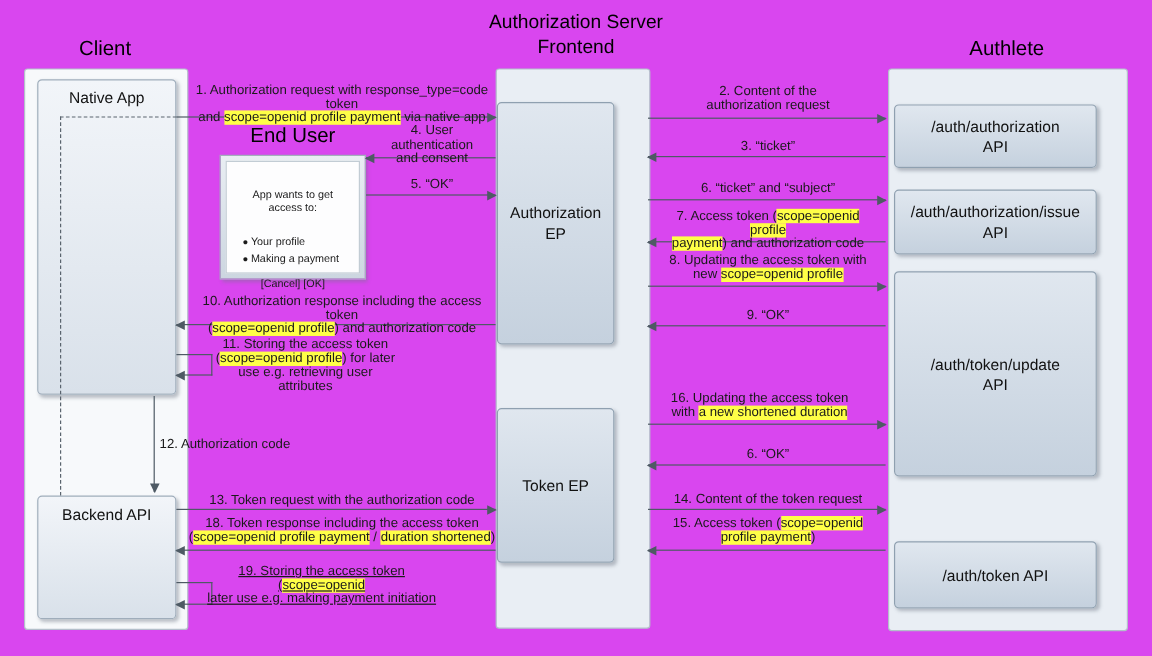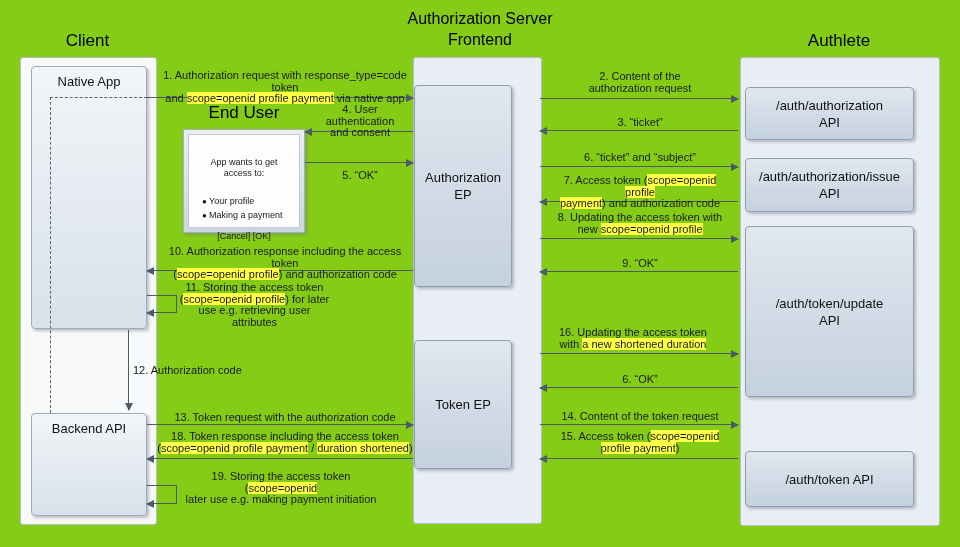--- a/index.html
+++ b/index.html
@@ -1,16 +1,16 @@
 <!DOCTYPE html>
 <html style="--hl: #ffff47; --line: #4e5a64;"><head>
 <meta charset="utf-8">
 <style>
   html,body{margin:0;padding:0;background:#fff;}
-  #canvas{position:relative;width:960px;height:547px;background:#84cc16;overflow:hidden;
+  #canvas{position:relative;width:960px;height:547px;background:#d946ef;overflow:hidden;
           font-family:"Liberation Sans",sans-serif;color:#000;}
 
   .title{position:absolute;font-size:16px;line-height:21px;text-align:center;color:#000;}
   .actor-label{position:absolute;font-size:17px;text-align:center;color:#000;}
 
   .container{position:absolute;border:1.5px solid #b3bfca;border-radius:3px;}
   .container.shade{background:#e9eef4;}
   .container.pale{background:#f7f9fb;}
 
   .box{position:absolute;border:1px solid #8fa0b0;border-radius:4px;
@@ -151,21 +151,21 @@
     <div><span>2. Content of the</span></div>
     <div><span>authorization request</span></div>
   </div>
   <div class="mlabel" style="left:555px;top:117px;width:170px;">
     <div><span>3. “ticket”</span></div>
   </div>
   <div class="mlabel" style="left:310px;top:104px;width:100px;">
     <div><span>4. User authentication</span></div>
     <div><span>and consent</span></div>
   </div>
-  <div class="mlabel" style="left:310px;top:149px;width:100px;margin-top:21px;">
+  <div class="mlabel" style="left:310px;top:149px;width:100px;">
     <div><span>5. “OK”</span></div>
   </div>
   <div class="mlabel" style="left:555px;top:152px;width:170px;">
     <div><span>6. “ticket” and “subject”</span></div>
   </div>
   <div class="mlabel" style="left:548px;top:175px;width:184px;">
     <div><span>7. Access token (</span><span class="hl">scope=openid profile</span></div>
     <div><span class="hl">payment</span><span>) and authorization code</span></div>
   </div>
   <div class="mlabel" style="left:548px;top:212px;width:184px;">
@@ -201,18 +201,18 @@
     <div><span>16. Updating the access token</span></div>
     <div><span>with </span><span class="hl">a new shortened duration</span></div>
   </div>
   <div class="mlabel" style="left:555px;top:374px;width:170px;">
     <div><span>6. “OK”</span></div>
   </div>
   <div class="mlabel" style="left:155px;top:431px;width:260px;">
     <div><span>18. Token response including the access token</span></div>
     <div><span>(</span><span class="hl">scope=openid profile payment</span><span> / </span><span class="hl">duration shortened</span><span>)</span></div>
   </div>
-  <div class="mlabel" style="left:177px;top:471px;width:208px;">
+  <div class="mlabel" style="left:164px;top:471px;width:208px;text-decoration:underline;">
     <div><span>19. Storing the access token (</span><span class="hl">scope=openid</span></div>
     <div><span>later use e.g. making payment initiation</span></div>
   </div>
 
 </div>
 
 </body></html>

